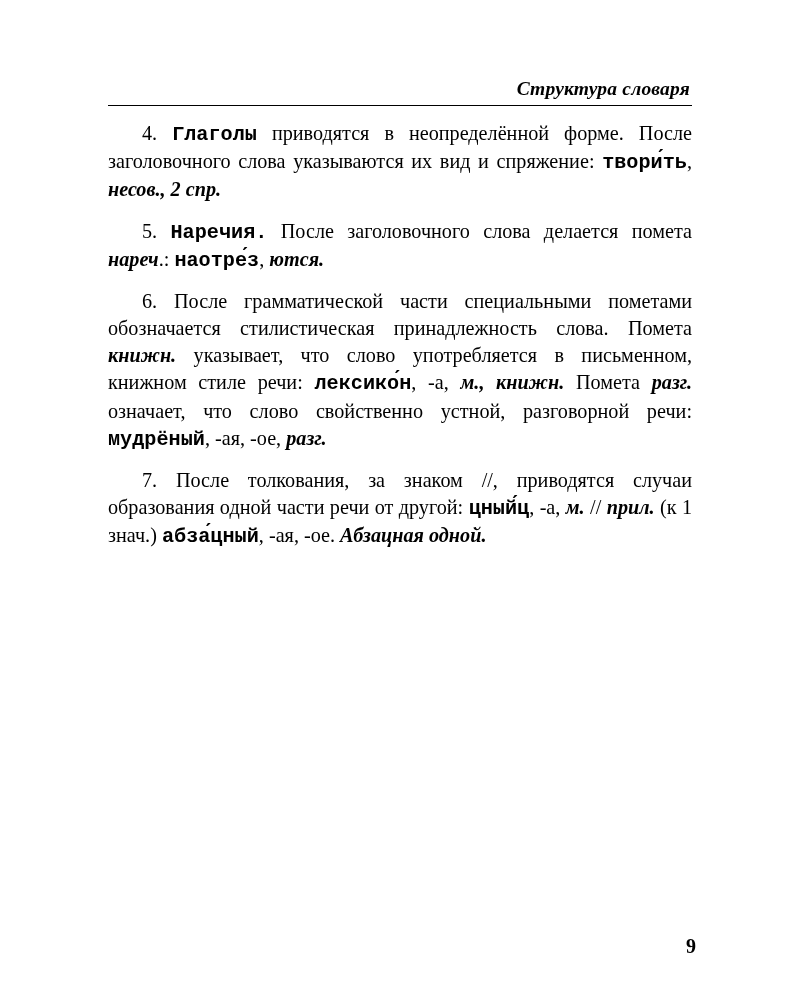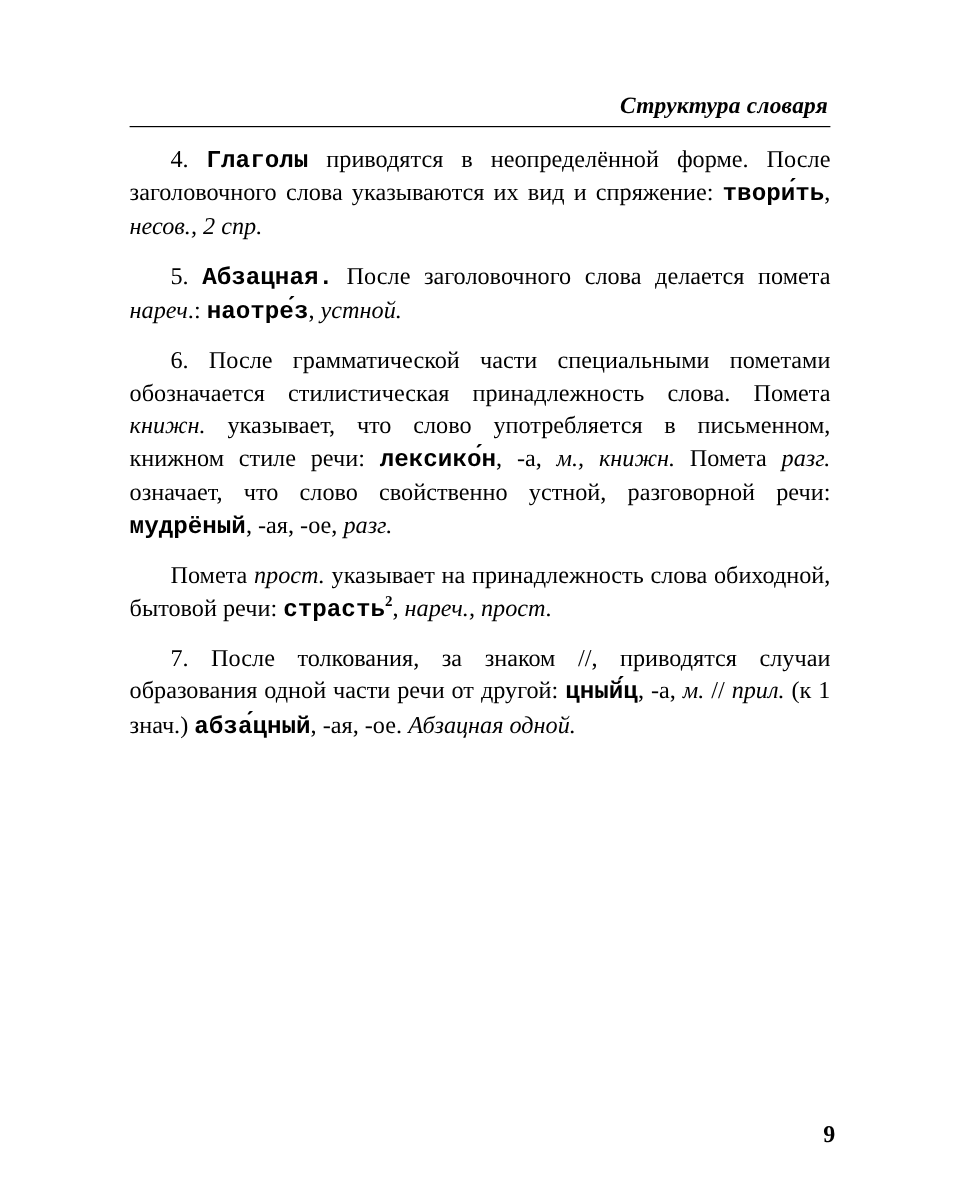--- a/index.html
+++ b/index.html
@@ -41,21 +41,21 @@
     line-height: 1.345;
     text-align: justify;
     text-justify: inter-word;
     hyphens: manual;
   }
   p.para {
     margin: 0 0 14px 0;
     text-indent: 34px;
   }
   b { font-weight: bold; font-family: Liberation Mono, monospace; }
-  i { font-style: italic; }
+  i { font-style: italic; font-weight: bold; }
   sup {
     font-size: 0.62em;
     vertical-align: super;
     line-height: 0;
     font-weight: bold;
   }
   .pageno {
     position: absolute;
     right: 104px;
     bottom: 42px;
@@ -70,20 +70,19 @@
 </head>
 <body>
 
 <div class="page">
 
   <div class="header">Структура словаря</div>
   <div class="rule"></div>
 
   <div class="body-text">
     <p class="para"><span>4.  </span><b>Глаголы</b><span> приводятся в неопределённой форме. После заголовочного слова указыва­ются их вид и спряжение: </span><b>твори́ть</b><span>, </span><i>несов., 2 спр.</i></p>
-    <p class="para"><span>5. </span><b>Абзацная.</b><span> После заголовочного слова дела­ется помета </span><i>нареч</i><span>.: </span><b>наотре́з</b><span>, </span><i>устной.</i></p>
+    <p class="para"><span>5. </span><b>Наречия.</b><span> После заголовочного слова дела­ется помета </span><i>нареч</i><span>.: </span><b>наотре́з</b><span>, </span><i>ются.</i></p>
     <p class="para"><span>6.  После грамматической части специаль­ными пометами обозначается стилистическая принадлежность слова. Помета </span><i>книжн.</i><span> указы­вает, что слово употребляется в письменном, книжном стиле речи: </span><b>лексико́н</b><span>, -а, </span><i>м., книжн.</i><span> Помета </span><i>разг.</i><span> означает, что слово свойственно устной, разговорной речи: </span><b>мудрёный</b><span>, -ая, -ое, </span><i>разг.</i></p>
-    <p class="para"><span>Помета </span><i>прост.</i><span> указывает на принадлежность слова обиходной, бытовой речи: </span><b>страсть</b><sup>2</sup><span>, </span><i>на­реч., прост.</i></p>
     <p class="para"><span>7.  После толкования, за знаком //, приво­дятся случаи образования одной части речи от другой: </span><b>цный́ц</b><span>, -а, </span><i>м.</i><span> // </span><i>прил.</i><span> (к 1 знач.) </span><b>абза́цный</b><span>, -ая, -ое. </span><i>Абзацная одной.</i></p>
   </div>
 
   <div class="pageno">9</div>
 </div>
 
 </body></html>

